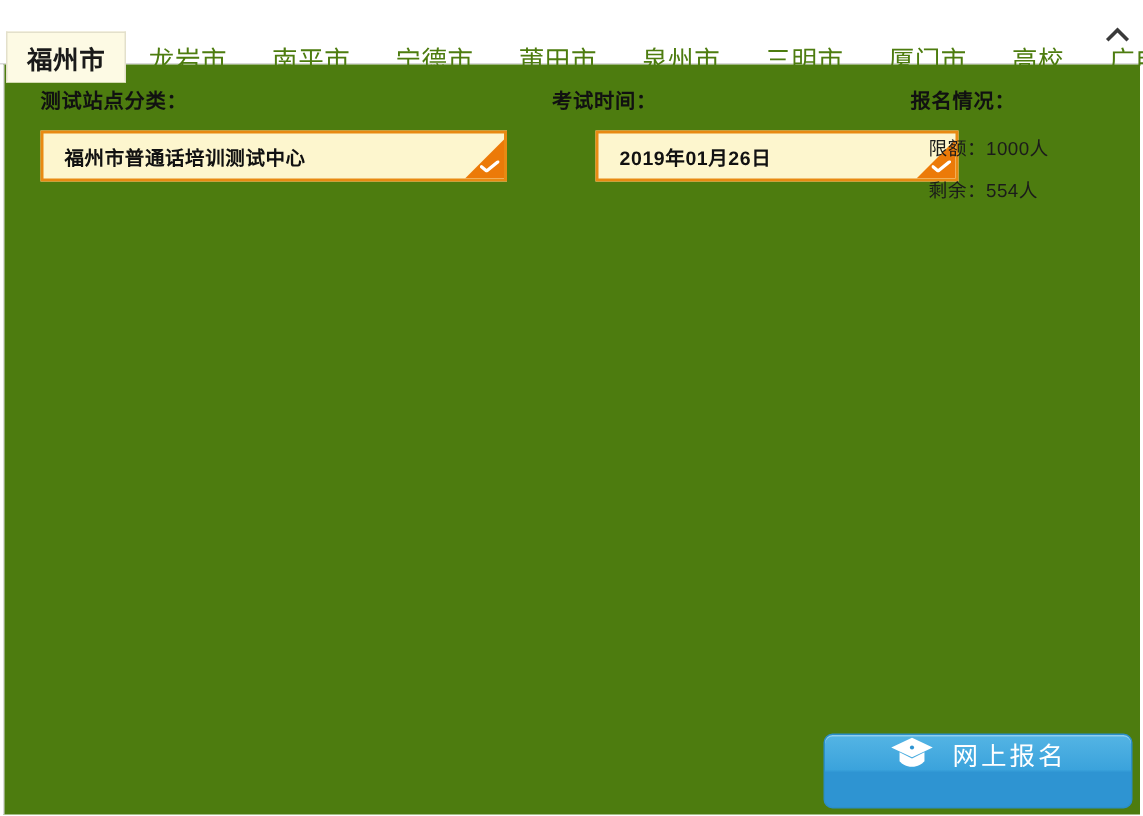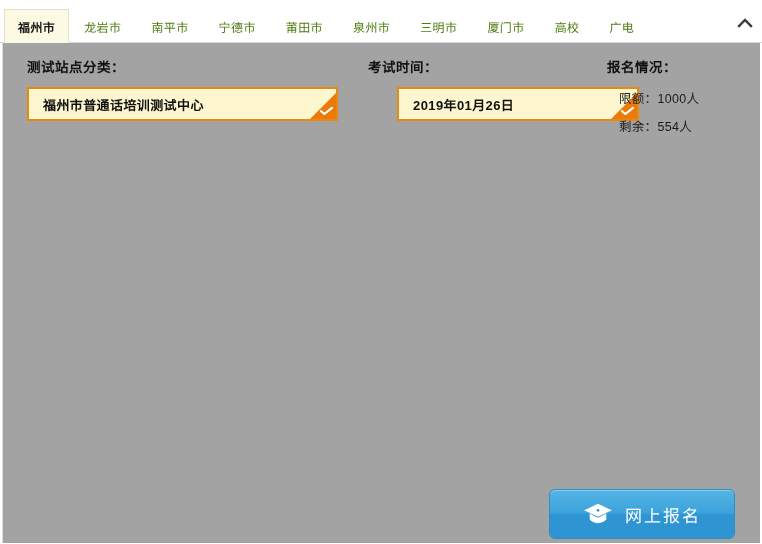--- a/index.html
+++ b/index.html
@@ -36,30 +36,31 @@
     height: 34px;
     display: flex;
     align-items: stretch;
   }
   .tab {
     display: flex;
     align-items: center;
     justify-content: center;
     height: 34px;
     padding: 0 13px;
-    font-size: 12px;
+    font-size: 17px;
     font-weight: bold;
     color: #333333;
     letter-spacing: 0.4px;
     box-sizing: border-box;
     cursor: pointer;
     white-space: nowrap;
     background: transparent;
     border: 1px solid transparent;
     border-bottom: none;
+    margin-top: 12px;
   }
   .tab.active {
     background: #fdfae4;
     border: 1px solid #e3e0cb;
     border-bottom: 1px solid #fdfae4;
     color: #1a1a1a;
     position: relative;
     z-index: 3;
   }
   .tab.plain {
@@ -84,21 +85,21 @@
 
   
   .panel {
     position: absolute;
     left: 2px;
     top: 43px;
     width: 758px;
     height: 500px;
     box-sizing: border-box;
     border-left: 1px solid #dcdcdc;
-    background: #a3a3a3;
+    background: #4d7c0f;
   }
 
   .field-group {
     position: absolute;
   }
   .fg-site { left: 24px;  top: 16px; }
   .fg-time { left: 365px; top: 16px; }
   .fg-reg  { left: 604px; top: 16px; }
 
   .field-label {
@@ -168,28 +169,28 @@
     line-height: 16px;
     margin-bottom: 12px;
     padding-left: 12px;
   }
 
   
   .signup-btn {
     position: absolute;
     left: 549px;
     top: 489px;
-    width: 186px;
+    width: 206px;
     height: 50px;
     border-radius: 6px;
     background: linear-gradient(to bottom, #54b4e4 0%, #3ba3dc 48%, #2e94d2 52%, #2e94d2 100%);
     border: 1px solid #2b8ec9;
     box-sizing: border-box;
     display: flex;
-    align-items: center;
+    align-items: flex-start;
     justify-content: center;
     gap: 12px;
     cursor: pointer;
     box-shadow: inset 0 1px 0 rgba(255,255,255,0.35);
   }
   .signup-btn .cap-icon {
     width: 30px;
     height: 24px;
     display: block;
   }

